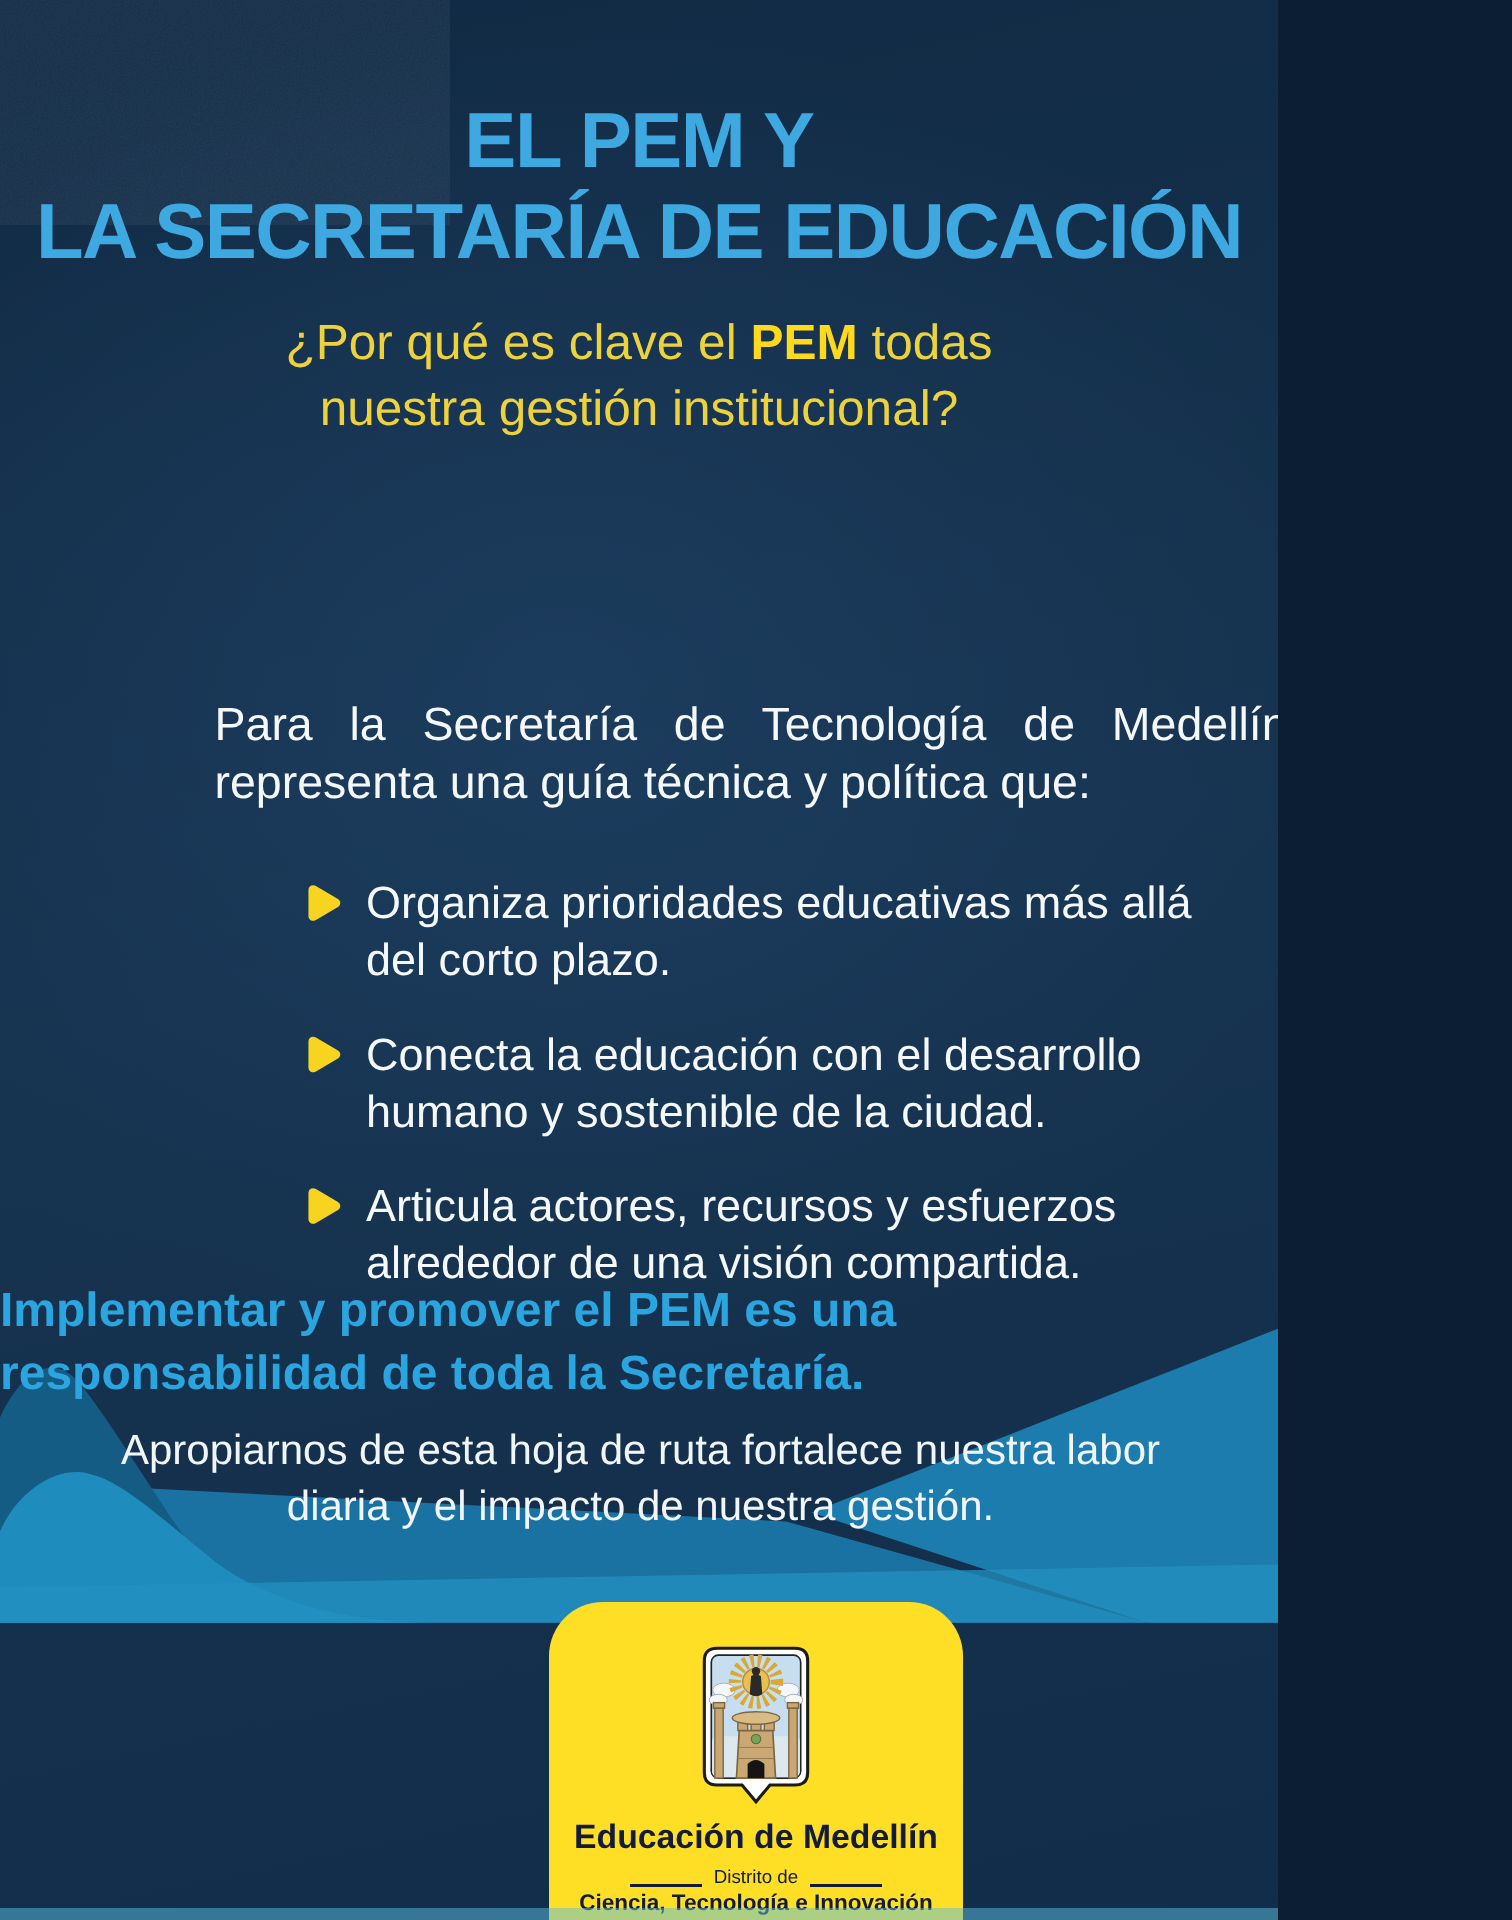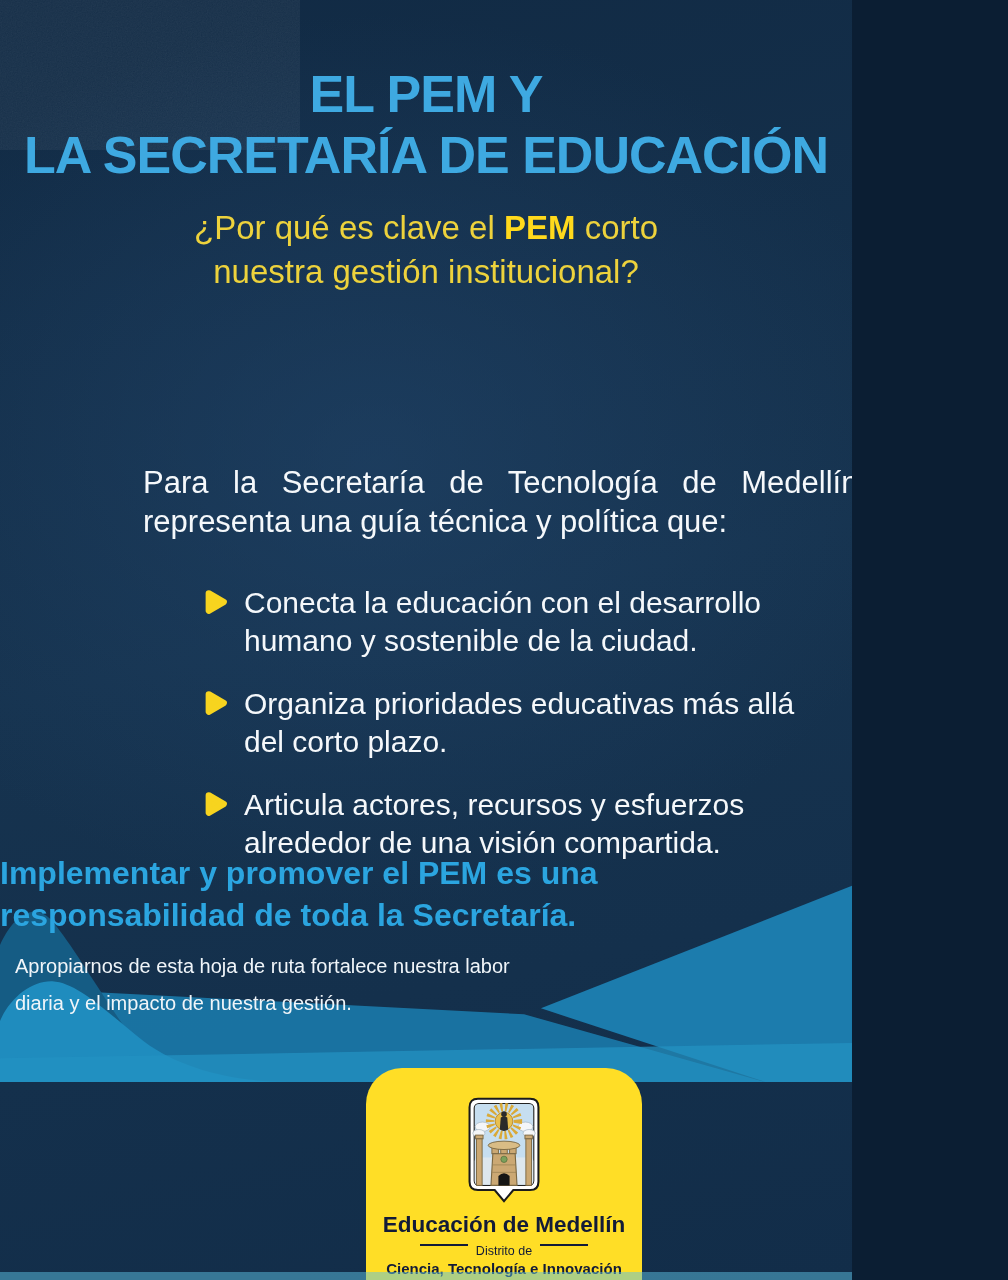--- a/index.html
+++ b/index.html
@@ -34,32 +34,32 @@
 
   .bullets{position:absolute;top:584px;left:244px;width:580px;}
   .bullet-item{position:relative;margin-bottom:26px;color:#f5f8fb;font-size:30px;line-height:37.5px;}
   .bullet-icon{position:absolute;left:-44px;top:3px;width:30px;height:30px;}
 
   .statement{
     position:absolute;top:852px;left:0;right:0;text-align:left;
     color:#2ba5e0;font-weight:800;font-size:32px;line-height:42px;
   }
   .note{
-    position:absolute;top:948px;left:15px;right:0;text-align:left;
-    color:#f0f5f9;font-size:20px;line-height:37px;
+    position:absolute;top:948px;left:2px;right:0;text-align:center;
+    color:#f0f5f9;font-size:28px;line-height:37px;
   }
   .line{display:block;}
 
   .logo-box{
     position:absolute;left:366px;top:1068px;width:276px;height:250px;
     background:#ffde26;border-radius:36px;z-index:20;text-align:center;
   }
   .emblem{display:block;margin:28px auto 0 auto;width:76px;height:108px;}
   .logo-org{margin-top:8px;color:#121b38;font-weight:700;font-size:22.5px;line-height:26px;}
-  .logo-divider{margin-top:6px;display:flex;align-items:flex-start;justify-content:center;gap:8px;color:#121b38;font-size:12.5px;}
+  .logo-divider{margin-top:6px;display:flex;align-items:flex-end;justify-content:center;gap:8px;color:#121b38;font-size:12.5px;}
   .divider-line{width:48px;height:2px;background:#121b38;}
   .logo-district{margin-top:2px;color:#121b38;font-weight:700;font-size:15px;line-height:18px;}
 
   .bottom-strip{
     position:absolute;left:0;right:0;bottom:0;height:8px;z-index:30;
     background:rgba(92,192,226,.5);
   }
 </style>
 </head>
 <body>
@@ -75,39 +75,39 @@
   </svg>
 
   <div class="content">
 
     <div class="title">
       <span class="line">EL PEM Y</span>
       <span class="line">LA SECRETARÍA DE EDUCACIÓN</span>
     </div>
 
     <div class="question">
-      <span class="line"><span>¿Por qué es clave el </span><span class="q-bold">PEM</span><span> corto</span></span>
+      <span class="line"><span>¿Por qué es clave el </span><span class="q-bold">PEM</span><span> todas</span></span>
       <span class="line">nuestra gestión institucional?</span>
     </div>
 
 
     <div class="para para-context">Para la Secretaría de Tecnología de Medellín, representa una guía técnica y política que:</div>
 
     <div class="bullets">
       <div class="bullet-item">
         <svg class="bullet-icon" viewBox="0 0 24 24" aria-hidden="true">
           <path d="M7,5 L19,12 L7,19 Z" fill="#f7d41f" stroke="#f7d41f" stroke-width="5" stroke-linejoin="round"></path>
         </svg>
-        <span>Conecta la educación con el desarrollo humano y sostenible de la ciudad.</span>
+        <span>Organiza prioridades educativas más allá del corto plazo.</span>
       </div>
       <div class="bullet-item">
         <svg class="bullet-icon" viewBox="0 0 24 24" aria-hidden="true">
           <path d="M7,5 L19,12 L7,19 Z" fill="#f7d41f" stroke="#f7d41f" stroke-width="5" stroke-linejoin="round"></path>
         </svg>
-        <span>Organiza prioridades educativas más allá del corto plazo.</span>
+        <span>Conecta la educación con el desarrollo humano y sostenible de la ciudad.</span>
       </div>
       <div class="bullet-item">
         <svg class="bullet-icon" viewBox="0 0 24 24" aria-hidden="true">
           <path d="M7,5 L19,12 L7,19 Z" fill="#f7d41f" stroke="#f7d41f" stroke-width="5" stroke-linejoin="round"></path>
         </svg>
         <span>Articula actores, recursos y esfuerzos alrededor de una visión compartida.</span>
       </div>
     </div>
 
     <div class="statement">

